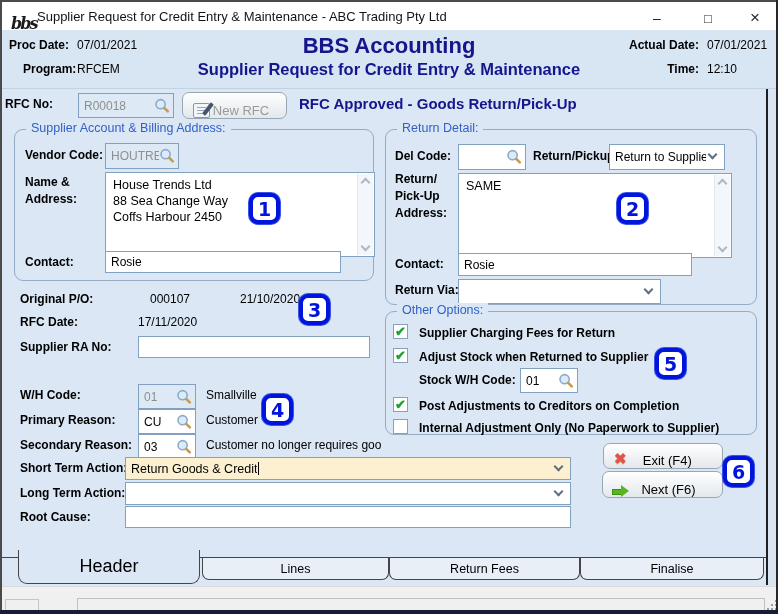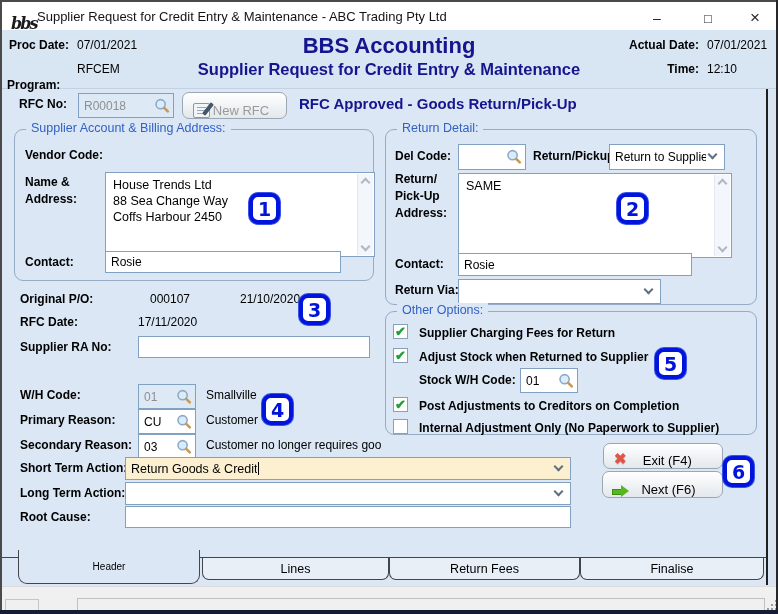--- a/index.html
+++ b/index.html
@@ -83,21 +83,21 @@
   .nricon { position:relative; width:17px; height:15px; margin-left:10px; flex:none;
             background:#f2f5f7; border:1px solid #8a97a5; border-radius:2px; }
   .nricon::before { content:""; position:absolute; left:3px; top:3px; width:9px; height:1px;
                     background:#9aa7b5; box-shadow:0 3px 0 #9aa7b5, 0 6px 0 #9aa7b5; }
   .nricon::after { content:""; position:absolute; right:-1px; top:-2px; width:4px; height:14px;
                    background:#46566a; transform:rotate(38deg); border-radius:1px; }
 
   .tab { position:absolute; border:1px solid #454549; border-top:none;
          border-radius:0 0 7px 7px; background:#e8eff7; display:flex;
          align-items:center; justify-content:center; font-size:12.5px; }
-  .tab.active { background:#dbe7f5; border-radius:0 0 9px 9px; font-size:10px; }
+  .tab.active { background:#dbe7f5; border-radius:0 0 9px 9px; font-size:18px; }
   .tab-hline { left:2px; top:557px; width:764px; height:1px; background:#454549; }
 
   .statusbar { left:2px; top:586px; width:774px; height:24px; background:#f0f0f0;
                border-top:1px solid #dadada; }
   .sb-panel-l { left:3px; top:12px; width:34px; height:11px;
                 border:1px solid #c6c6c6; border-bottom:none; }
   .sb-panel-m { left:75px; top:11px; width:688px; height:13px;
                 border:1px solid #c0c0c0; border-bottom:none; background:#f0f0f0; }
   .grip { left:766px; top:14px; width:9px; height:9px; }
   .grip::before { content:""; position:absolute; right:0; bottom:0; width:2px; height:2px;
@@ -128,46 +128,52 @@
   <div class="abs bbs">bbs</div>
   <div class="abs title-text">Supplier Request for Credit Entry &amp; Maintenance - ABC Trading Pty Ltd</div>
   <div class="abs wbtn" style="left:633px;">–</div>
   <div class="abs wbtn" style="left:684px; font-size:13px;">□</div>
   <div class="abs wbtn" style="left:731px; font-size:17px;">×</div>
 </div>
 
 <div class="abs header-band">
   <div class="abs lbl" style="left:7px; top:8px;">Proc Date:</div>
   <div class="abs nowrap" style="left:75px; top:8px;">07/01/2021</div>
-  <div class="abs lbl" style="left:5px; top:32px;margin-top:16px;">Program:</div>
+  <div class="abs lbl" style="left:21px; top:32px;">Program:</div>
   <div class="abs nowrap" style="left:75px; top:32px;">RFCEM</div>
   <div class="abs navy" style="left:0; top:30px; width:774px; text-align:center; font-size:16.5px;">Supplier Request for Credit Entry &amp; Maintenance</div>
   <div class="abs navy" style="left:0; top:3px; width:774px; text-align:center; font-size:22px;">BBS Accounting</div>
   <div class="abs lbl" style="left:598px; top:8px; width:99px; text-align:right;">Actual Date:</div>
   <div class="abs nowrap" style="left:705px; top:8px;">07/01/2021</div>
   <div class="abs lbl" style="left:598px; top:32px; width:99px; text-align:right;">Time:</div>
   <div class="abs nowrap" style="left:705px; top:32px;">12:10</div>
 </div>
 
-<div class="abs lbl" style="left:19px; top:97px;">RFC No:</div>
+<div class="abs lbl" style="left:5px; top:97px;">RFC No:</div>
 <div class="fld dis" style="left:78px; top:93px; width:96px; height:25px;">
   <span class="fv">R00018</span>
   <svg class="mag" viewBox="0 0 16 16">
       <use href="#magglass"></use>
     </svg>
 </div>
 <div class="btn" style="left:182px; top:92px; width:105px; height:27px; color:#9a9a9a;">
   <span class="nricon"></span>
   <span class="blabel">New RFC</span>
 </div>
 <div class="abs navy" style="left:299px; top:95px; font-size:15px; white-space:nowrap;">RFC Approved - Goods Return/Pick-Up</div>
 
 <div class="grp" style="left:14px; top:129px; width:360px; height:152px;">
   <div class="glegend">Supplier Account &amp; Billing Address:</div>
   <div class="abs lbl" style="left:10px; top:18px;">Vendor Code:</div>
+  <div class="fld dis" style="left:90px; top:13px; width:74px; height:26px;">
+    <span class="fv">HOUTRE</span>
+    <svg class="mag" viewBox="0 0 16 16">
+        <use href="#magglass"></use>
+      </svg>
+  </div>
   <div class="abs lbl" style="left:10px; top:44px; white-space:pre-line; line-height:17px;">Name &amp;
 Address:</div>
   <div class="box" style="left:90px; top:42px; width:270px; height:85px;">
     <div class="ta-text">House Trends Ltd
 88 Sea Change Way
 Coffs Harbour 2450</div>
     <div class="sbar">
       <span class="sb-up"></span>
       <span class="sb-dn"></span>
     </div>

